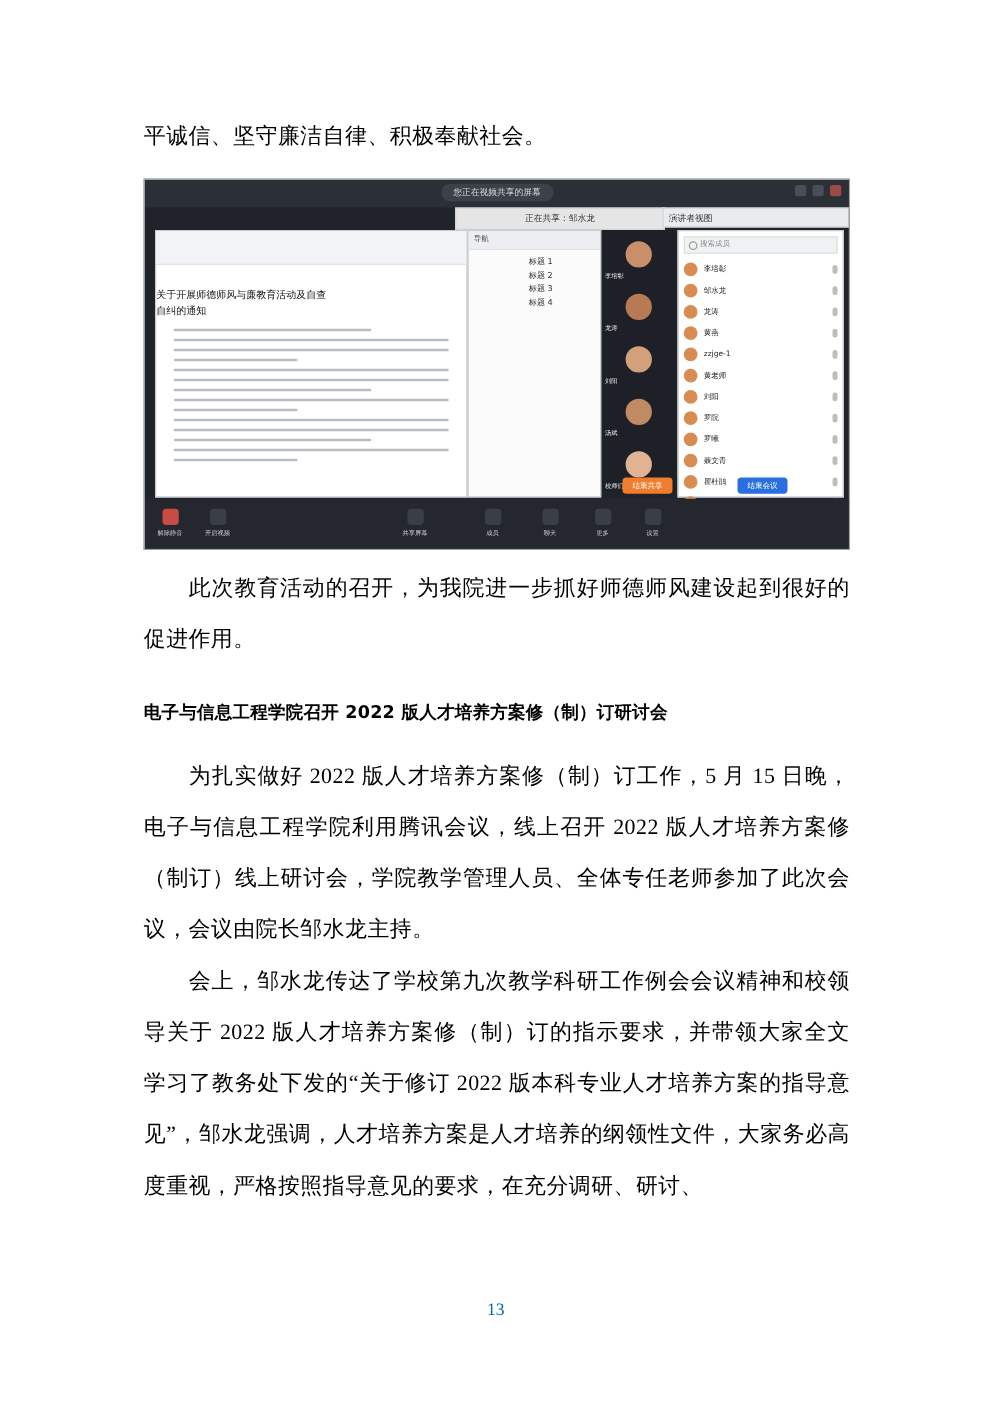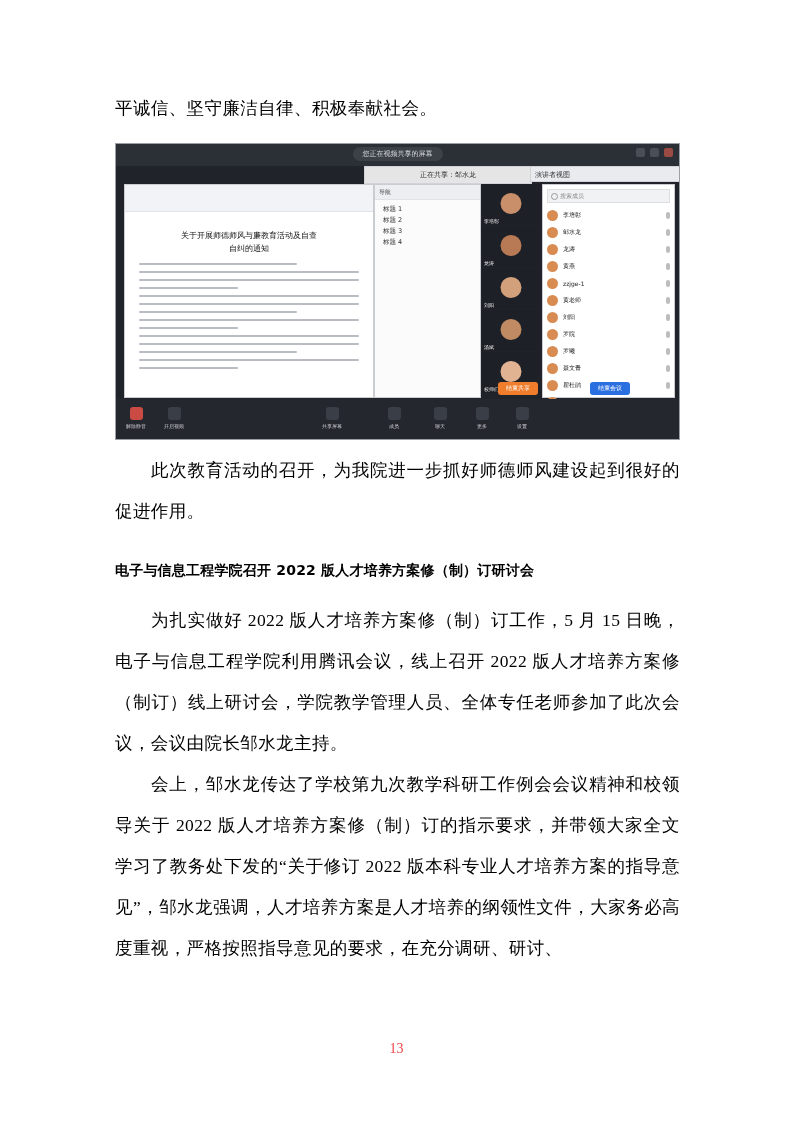--- a/index.html
+++ b/index.html
@@ -91,21 +91,21 @@
   .ss-doc {
     position: absolute; left: 8px; top: 40px; width: 248px; height: 212px;
     background: #ffffff; border: 1px solid #c9ccd1;
   }
   .ss-doc-ribbon {
     position: absolute; left: 0; top: 0; width: 100%; height: 26px;
     background: #f1f3f6; border-bottom: 1px solid #dfe2e6;
   }
   .ss-doc-title {
     position: absolute; left: 0; top: 44px; width: 100%;
-    text-align: center; font-family: Liberation Sans, sans-serif;
+    text-align: left; font-family: Liberation Sans, sans-serif;
     font-size: 8px; color: #111; line-height: 13px;
   }
   .ss-doc-lines {
     position: absolute; left: 14px; top: 78px; right: 14px;
   }
   .ss-doc-lines i {
     display: block; height: 2px; background: #b9bcc1; margin-bottom: 6px;
     border-radius: 1px;
   }
   .ss-doc-lines i.short { width: 45%; }
@@ -116,21 +116,21 @@
   }
   .ss-panel-head {
     height: 14px; background: #eceef1; border-bottom: 1px solid #dfe2e6;
     font-family: "DejaVu Sans", sans-serif; font-size: 6px; color: #444;
     line-height: 14px; padding-left: 4px;
   }
   .ss-panel ul {
     list-style: none; margin: 4px 0 0 0; padding: 0 0 0 8px;
     font-family: "DejaVu Sans", sans-serif; font-size: 6.5px; color: #333;
   }
-  .ss-panel li { line-height: 11px; }
+  .ss-panel li { line-height: 11px; margin-left: 40px; }
   .ss-video-col {
     position: absolute; left: 366px; top: 40px; width: 58px; height: 212px;
   }
   .ss-tile {
     width: 58px; height: 41px; margin-bottom: 1px;
     background: #1d2026; position: relative; overflow: hidden;
   }
   .ss-tile .face {
     position: absolute; left: 50%; top: 9px; transform: translateX(-50%);
     width: 21px; height: 21px; border-radius: 50%; background: #c98f6a;
@@ -183,21 +183,21 @@
     background: #2a6fe0; color: #fff; border-radius: 3px;
     font-family: "DejaVu Sans", sans-serif; font-size: 6px;
     padding: 2px 8px;
   }
   .ss-badge.orange {
     left: 382px; background: #f07d2b;
   }
   .page-number {
     position: absolute; left: 0; top: 1041px; width: 793px;
     text-align: center; font-family: "Liberation Serif", serif;
-    font-size: 14px; color: #ef4444;
+    font-size: 14px; color: #0369a1;
   }
 </style>
 </head>
 <body>
 
 <div class="page">
   <div class="content">
 
     <p class="body-text">平诚信、坚守廉洁自律、积极奉献社会。</p>
 

